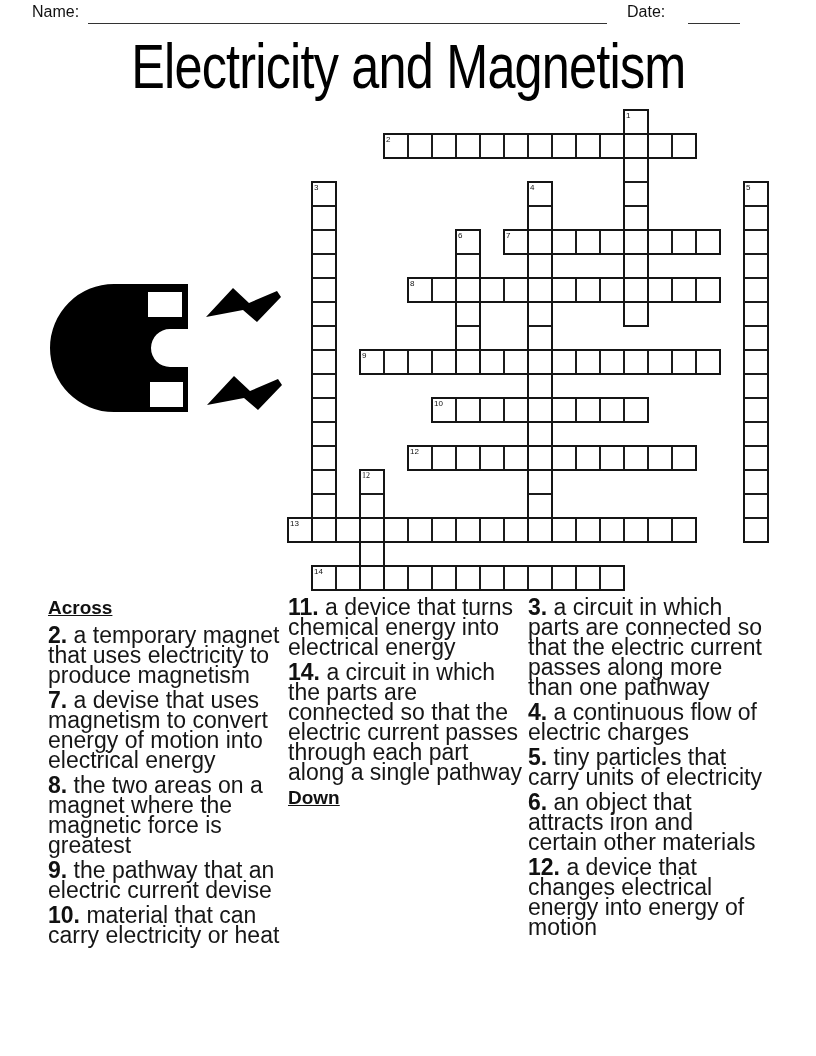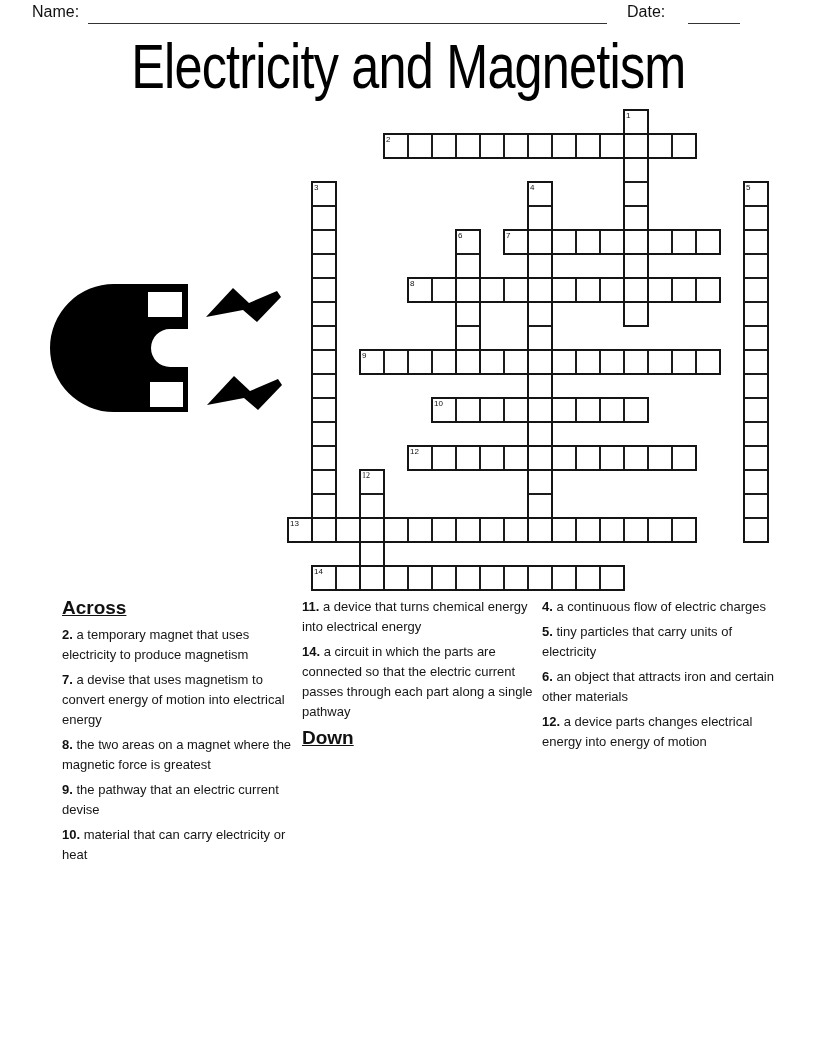--- a/index.html
+++ b/index.html
@@ -17,23 +17,23 @@
     letter-spacing:-1px;transform:scaleX(0.8);transform-origin:50% 0;white-space:nowrap;
   }
   
   .art{position:absolute;left:0;top:0;pointer-events:none;}
   
   #grid-layer{position:absolute;left:0;top:0;width:816px;height:1056px;}
   .word-outline{position:absolute;border:2px solid #151515;box-sizing:border-box;z-index:2;}
   .cell{position:absolute;width:24px;height:24px;box-sizing:border-box;border:1px solid #1c1c1c;background:#fff;z-index:1;}
   .cellnum{position:absolute;font-size:8px;line-height:8px;color:#111;z-index:3;}
   
-  .clues{position:absolute;top:597px;width:237px;margin-left:14px;}
+  .clues{position:absolute;top:597px;width:237px;}
   .clue-heading{font-size:19px;font-weight:bold;text-decoration:underline;margin:0 0 6px 0;color:#111;}
-  .clue{margin:0 0 5px 0;font-size:13px;line-height:20px;color:#161616;}
+  .clue{margin:0 0 5px 0;font-size:23px;line-height:20px;color:#161616;}
   .clue b{font-weight:bold;color:#111;}
 </style>
 </head>
 <body>
 
 <div class="page">
 
   <span class="hlabel" style="left:32px">Name:</span>
   <div class="hline" style="left:88px;width:519px"></div>
   <span class="hlabel" style="left:627px">Date:</span>
@@ -243,19 +243,20 @@
       <p class="clue"><b>8.</b> <span>the two areas on a magnet where the magnetic force is greatest</span></p>
       <p class="clue"><b>9.</b> <span>the pathway that an electric current devise</span></p>
       <p class="clue"><b>10.</b> <span>material that can carry electricity or heat</span></p>
     </div>
   <div class="clues" id="clue-col-1" style="left:288px">
       <p class="clue"><b>11.</b> <span>a device that turns chemical energy into electrical energy</span></p>
       <p class="clue"><b>14.</b> <span>a circuit in which the parts are connected so that the electric current passes through each part along a single pathway</span></p>
       <div class="clue-heading">Down</div>
     </div>
   <div class="clues" id="clue-col-2" style="left:528px">
+      <p class="clue"><b>3.</b> <span>a circuit in which parts are connected so that the electric current passes along more than one pathway</span></p>
       <p class="clue"><b>4.</b> <span>a continuous flow of electric charges</span></p>
       <p class="clue"><b>5.</b> <span>tiny particles that carry units of electricity</span></p>
       <p class="clue"><b>6.</b> <span>an object that attracts iron and certain other materials</span></p>
-      <p class="clue"><b>12.</b> <span>a device parts changes electrical energy into energy of motion</span></p>
+      <p class="clue"><b>12.</b> <span>a device that changes electrical energy into energy of motion</span></p>
     </div>
 
 </div>
 
 </body></html>

